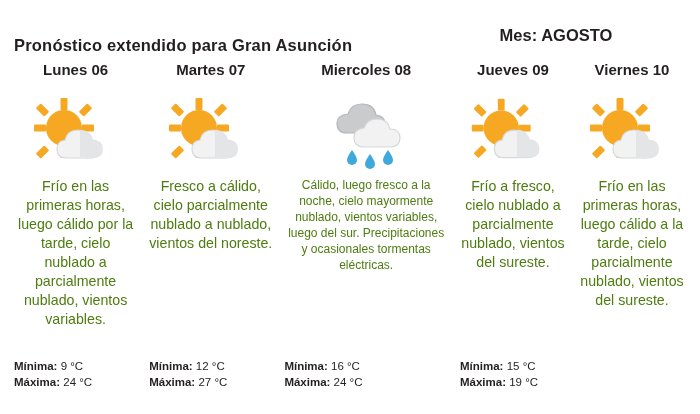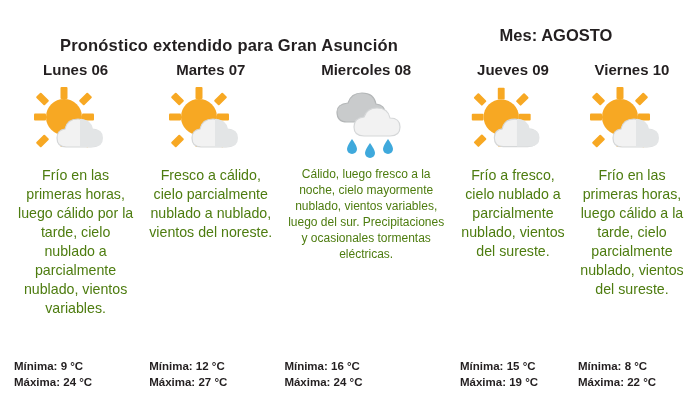--- a/index.html
+++ b/index.html
@@ -21,21 +21,21 @@
     box-sizing: border-box;
   }
   .header {
     display: flex;
     align-items: flex-start;
     padding: 26px 14px 0 14px;
     box-sizing: border-box;
   }
   .header-title {
     flex: 0 0 430px;
-    text-align: center;
+    text-align: left;
     font-size: 16.5px;
     font-weight: bold;
     letter-spacing: 0.2px;
     color: #231f20;
     padding-top: 10px;
   }
   .header-month {
     flex: 1;
     text-align: center;
     font-size: 16.5px;
@@ -59,21 +59,21 @@
   .col-1 { width: 140px; }
   .col-2 { width: 182px; }
   .col-3 { width: 118px; }
   .col-4 { width: 120px; }
 
   .day {
     text-align: center;
     font-size: 15px;
     font-weight: bold;
     color: #231f20;
-    margin-bottom: 8px;
+    margin-bottom: 19px;
     white-space: nowrap;
   }
   .icon-wrap {
     height: 74px;
     display: flex;
     align-items: center;
     justify-content: center;
   }
   .desc {
     text-align: center;
@@ -89,21 +89,21 @@
     bottom: 0;
     font-size: 11.5px;
     color: #231f20;
     text-align: left;
   }
   .temp-line {
     white-space: nowrap;
     line-height: 1.45;
   }
   .temp-label { font-weight: bold; }
-  .temp-val { font-weight: bold; }
+  .temp-val { font-weight: normal; }
 
   .col-2 .desc { font-size: 12px; }
 
   .footer-rule {
     position: absolute;
     left: 0;
     bottom: 0;
     width: 700px;
     height: 4px;
     background: #ffffff;
@@ -275,28 +275,18 @@
               <rect x="17" y="48" width="7" height="12" rx="1" transform="rotate(45 20.5 54)"></rect>
             </g>
             <g>
               <path d="M44 60 q-9 0 -9-9 q0-8 8-9 q2-10 13-10 q11 0 13 10 q10 0 10 9 q0 9-10 9 z" fill="#F2F2F2" stroke="#D5D7D8" stroke-width="1.2"></path>
               <path d="M58 32 q11 0 13 10 q10 0 10 9 q0 9-10 9 h-13 z" fill="#E3E5E6"></path>
             </g>
           </g>
         </svg>
       </div>
       <div class="desc">Frío en las primeras horas, luego cálido a la tarde, cielo parcialmente nublado, vientos del sureste.</div>
-      <div class="temps">
-        <div class="temp-line">
-          <span class="temp-label">Mínima:</span>
-          <span class="temp-val">8 °C</span>
-        </div>
-        <div class="temp-line">
-          <span class="temp-label">Máxima:</span>
-          <span class="temp-val">22 °C</span>
-        </div>
-      </div>
     </div>
 
   </div>
 
   <div class="footer-rule"></div>
 </div>
 
 </body></html>

